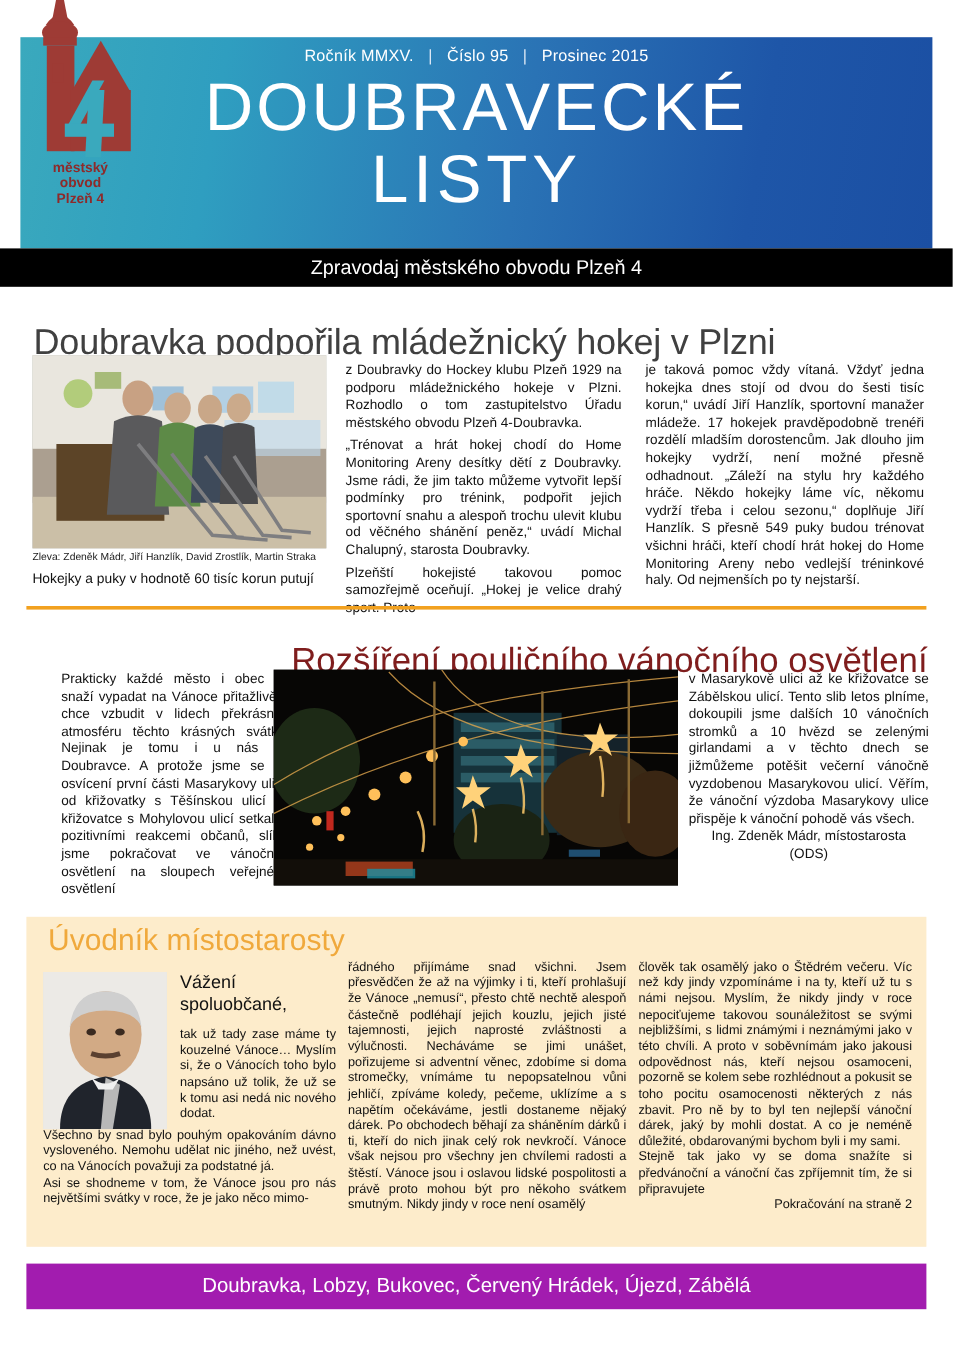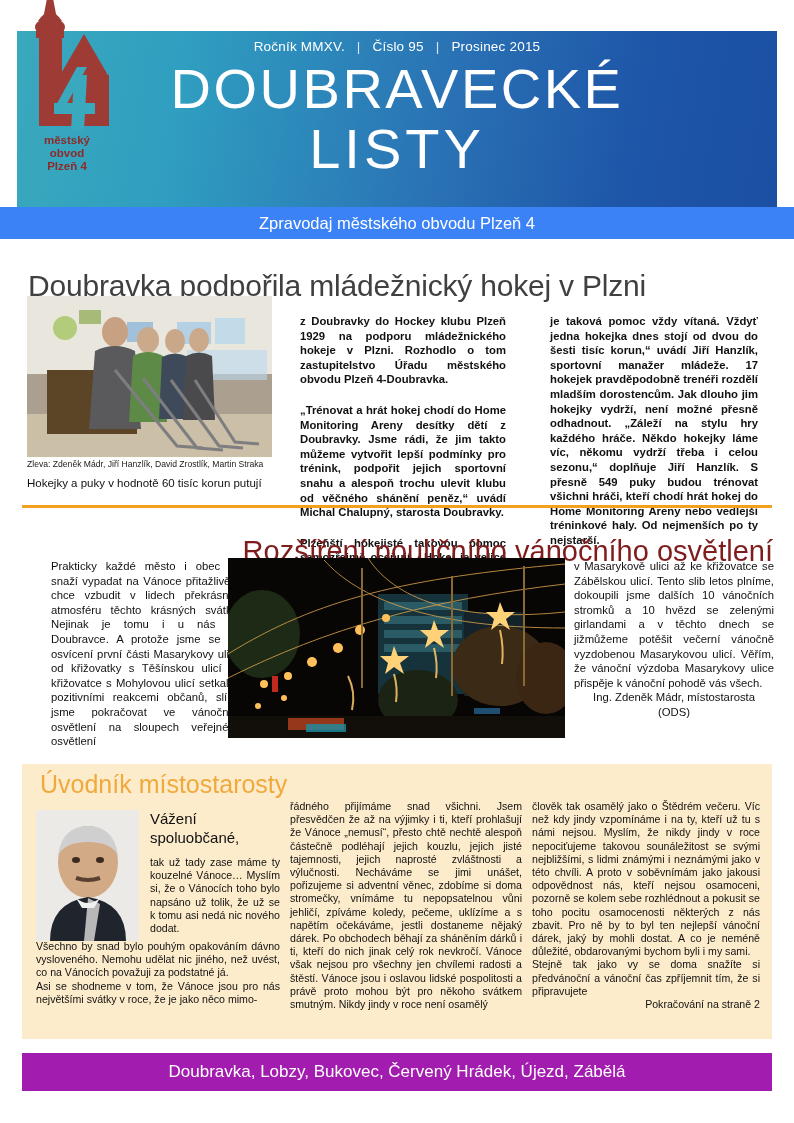--- a/index.html
+++ b/index.html
@@ -40,21 +40,21 @@
   }
   .logo-caption {
     position: absolute; bottom: 2px; left: 0; width: 100%;
     text-align: center; color:#8e2a2a; font-size: 11.5px; font-weight: 700;
     line-height: 13px;
   }
 
   
   .subtitle-bar {
     position: absolute; left: 0; top: 207px; width: 794px; height: 32px;
-    background: #3b82f6;
+    background: #000000;
     display: flex; align-items: center; justify-content: center;
   }
   .subtitle-bar .txt { color: #ffffff; font-size: 16.5px; }
 
   
   .art1-head {
     position: absolute; left: 28px; top: 249px; width: 745px;
     font-size: 30px; color: #404040; font-weight: 400; letter-spacing: -0.2px;
     white-space: nowrap;
   }
@@ -72,21 +72,21 @@
     font-size: 11.5px; color: #111;
   }
   .col-mid1 {
     position: absolute; left: 284px; top: 298px; width: 238px;
     font-size: 11.3px; line-height: 14.6px; color:#111; text-align: justify;
   }
   .col-right1 {
     position: absolute; left: 534px; top: 298px; width: 240px;
     font-size: 11.3px; line-height: 14.6px; color:#111; text-align: justify;
   }
-  .col-mid1 p, .col-right1 p { margin: 16px; font-weight: bold; }
+  .col-mid1 p, .col-right1 p { margin: 4px; }
 
   .rule {
     position: absolute; background: #f2a11f; height: 3px; left: 22px; width: 750px;
   }
 
   
   .art2-head {
     position: absolute; left: 28px; top: 516px; width: 745px;
     font-size: 29px; color:#7f1d1d; font-weight: 400; white-space: nowrap; text-align: right;
   }

